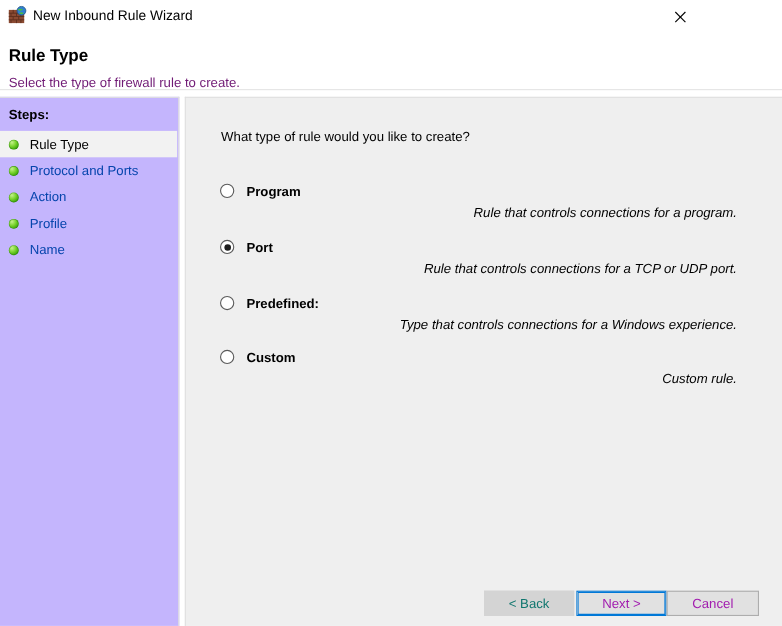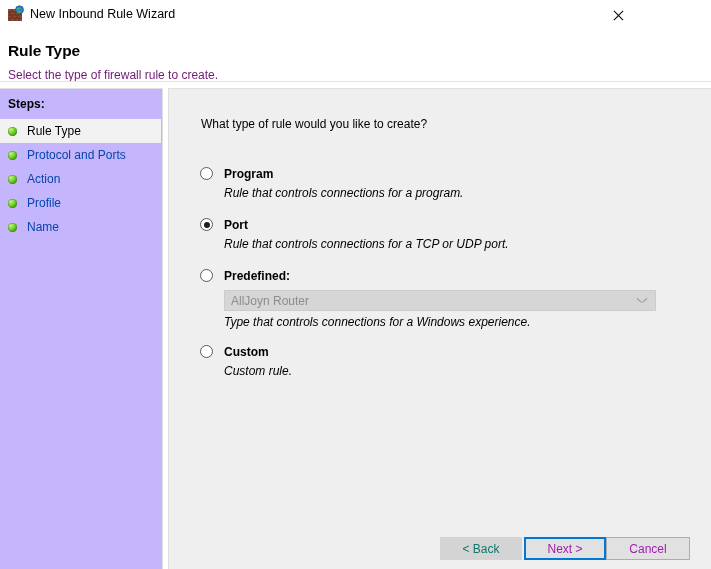--- a/index.html
+++ b/index.html
@@ -180,20 +180,21 @@
     top: 28px;
     font-size: 12px;
     color: #000000;
   }
 
   .options {
     position: absolute;
     left: 31px;
     top: 76px;
     width: 470px;
+    text-align: right;
   }
   .option {
     position: relative;
     margin-bottom: 0;
   }
   .option-head {
     display: flex;
     align-items: center;
     height: 17px;
   }
@@ -406,24 +407,20 @@
       <div class="option-desc">Rule that controls connections for a TCP or UDP port.</div>
     </div>
 
     <div class="spacer-16"></div>
 
     <div class="option">
       <div class="option-head">
         <span class="radio"></span>
         <span class="option-title">Predefined:</span>
       </div>
-      <div class="combo">
-        <span class="combo-value">AllJoyn Router</span>
-        <span class="combo-arrow"></span>
-      </div>
       <div class="option-desc">Type that controls connections for a Windows experience.</div>
     </div>
 
     <div class="spacer-14"></div>
 
     <div class="option">
       <div class="option-head">
         <span class="radio"></span>
         <span class="option-title">Custom</span>
       </div>

